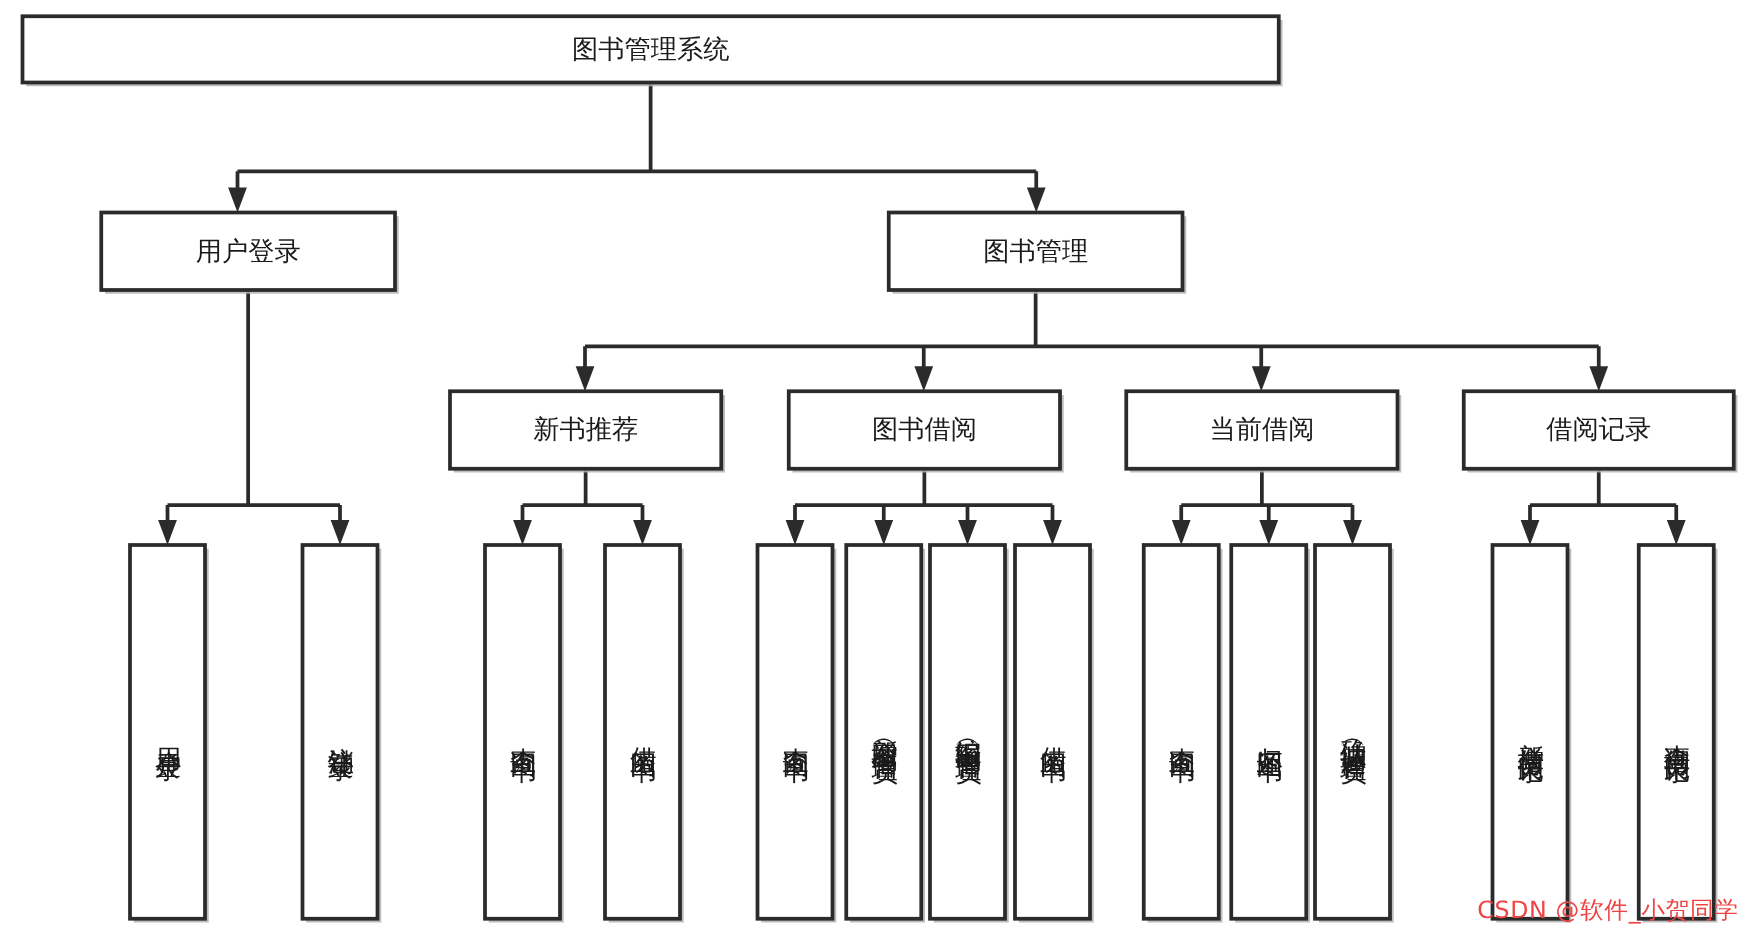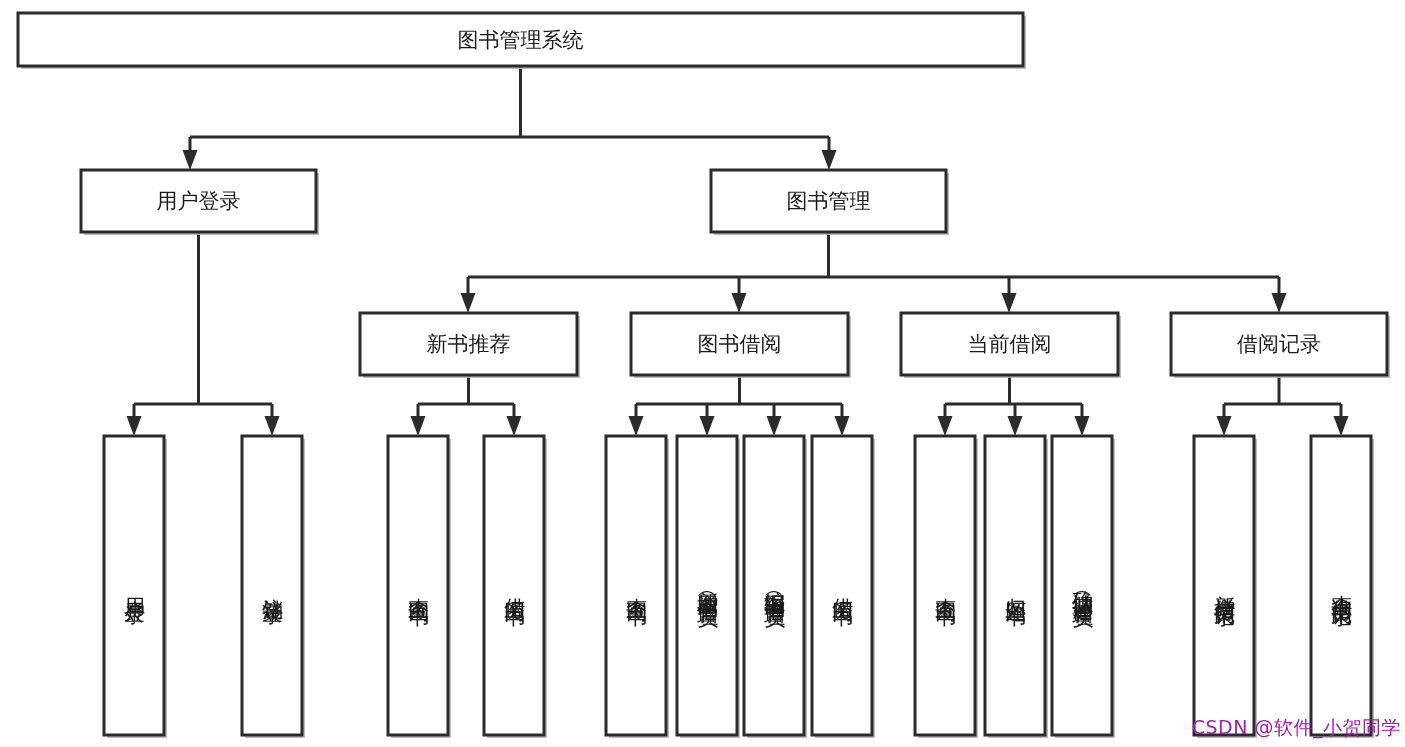--- a/index.html
+++ b/index.html
@@ -68,25 +68,25 @@
     text-orientation: upright;
     font-family: "DejaVu Sans", "Liberation Sans", sans-serif;
     font-size: 21px;
     line-height: 1.12;
     letter-spacing: 2.5px;
     color: #1b1b1b;
     white-space: nowrap;
   }
   .watermark {
     position: absolute;
-    right: 4px;
+    right: 14px;
     bottom: 6px;
     font-family: "DejaVu Sans", "Liberation Sans", sans-serif;
     font-size: 19px;
-    color: #a21caf;
+    color: #ef4444;
     white-space: nowrap;
     letter-spacing: 0.5px;
   }
 </style>
 </head>
 <body>
 
 <div id="diagram-root">
 
   <svg class="diagram-canvas" viewBox="0 0 1405 747" xmlns="http://www.w3.org/2000/svg">

